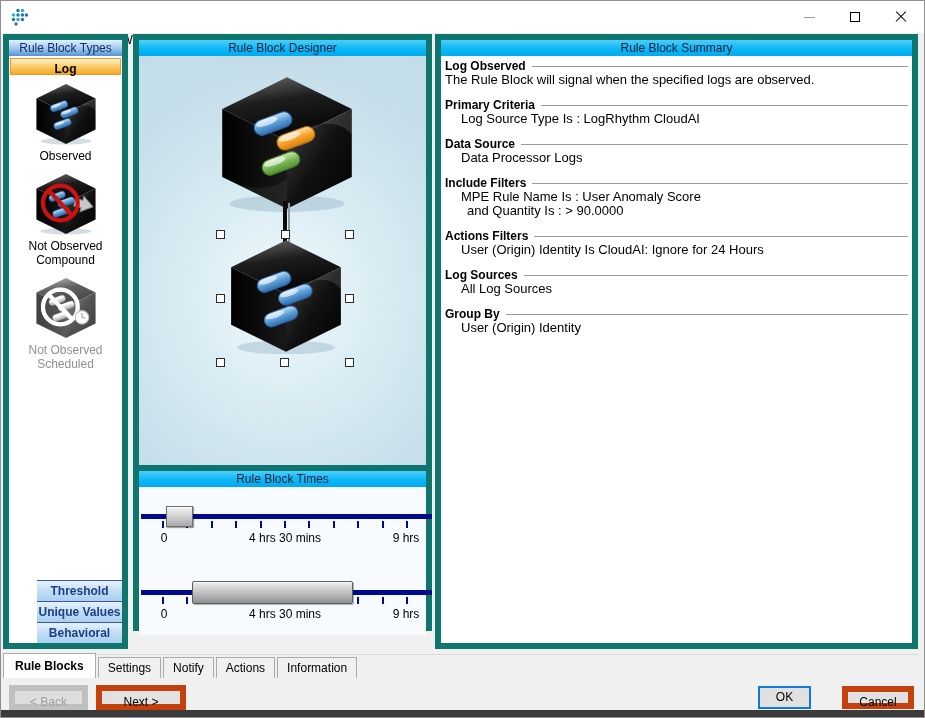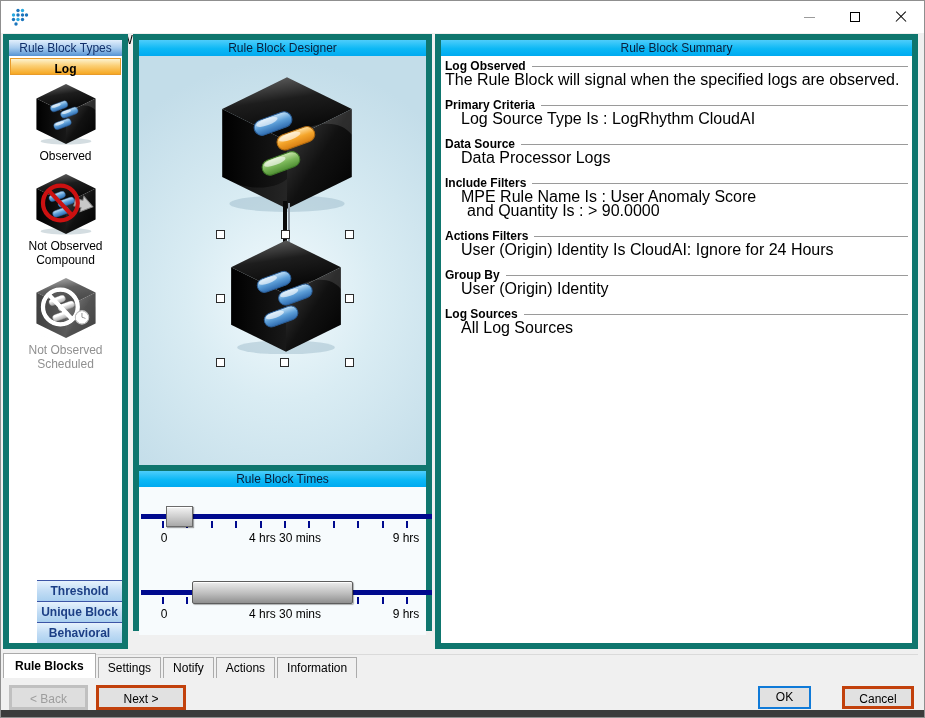--- a/index.html
+++ b/index.html
@@ -79,33 +79,33 @@
 
   
   .summary-panel { left:434px; top:33px; width:483px; height:615px; }
   .summary-body { padding:3px 4px 0 4px; }
   .section { margin-bottom:11px; }
   .sec-title { display:flex; align-items:center; font-size:12px; font-weight:bold; color:#000;
                line-height:14px; }
   .sec-title .t { white-space:nowrap; }
   .sec-title .rule { flex:1; height:2px; margin-left:6px; margin-top:1px;
                      border-top:1px solid #9a9a9a; border-bottom:1px solid #ffffff; }
-  .sec-line { font-size:16px; color:#000; line-height:14px; padding-left:16px; }
+  .sec-line { font-size:13px; color:#000; line-height:14px; padding-left:16px; }
   .sec-line.indent2 { padding-left:22px; }
 
   
   .tabstrip { position:absolute; left:2px; top:652px; height:25px; display:flex; align-items:flex-end; }
   .tabline { position:absolute; left:2px; right:6px; top:653px; border-top:1px solid #dadada; }
   .tab { position:relative; height:21px; line-height:20px; padding:0 9px; font-size:12px; color:#000;
          background:#f0f0f0; border:1px solid #ababab; border-bottom:none; margin-right:2px; }
   .tab.active { height:25px; line-height:24px; background:#fff; padding:0 11px; z-index:2;font-weight:bold; }
 
   
   .btn { position:absolute; font-size:12px; text-align:center;
-         background:#e1e1e1; border:3px solid #c2410c; color:#000; }
+         background:#e1e1e1; border:6px solid #c2410c; color:#000; }
   .btn-back { left:8px; top:684px; width:79px; height:25px; line-height:23px;
               color:#9d9d9d; background:#dedede; border-color:#c0c0c0; }
   .btn-next { left:95px; top:684px; width:90px; height:25px; line-height:23px; }
   .btn-ok   { left:757px; top:685px; width:53px; height:23px; line-height:19px;
               border:2px solid #0f7ad8; }
   .btn-cancel { left:841px; top:685px; width:72px; height:23px; line-height:21px; }
 
   .taskbar-strip { position:absolute; left:0; right:0; bottom:0; height:7px; background:#3b3b3b; }
 </style>
 </head>
@@ -235,21 +235,21 @@
           <line x1="104" y1="86" x2="104" y2="76" stroke="#555" stroke-width="3"></line>
           <line x1="104" y1="86" x2="112" y2="88" stroke="#555" stroke-width="3"></line>
         </svg>
         <span class="type-label">Not Observed
 Scheduled</span>
       </div>
     </div>
 
     <div class="cat-stack">
       <div class="cat-btn">Threshold</div>
-      <div class="cat-btn">Unique Block</div>
+      <div class="cat-btn">Unique Values</div>
       <div class="cat-btn">Behavioral</div>
     </div>
   </div>
 
   <div class="panel designer-panel">
     <div class="panel-header hdr-cyan">Rule Block Designer</div>
     <div class="designer-canvas">
 
       <svg class="cube" style="left:76px; top:16px;" width="144" height="142" viewBox="0 0 140 132">
         <ellipse cx="70" cy="125" rx="56" ry="8" fill="#8fb0c0" opacity="0.4"></ellipse>
@@ -362,32 +362,32 @@
       <div class="section">
         <div class="sec-title">
             <span class="t">Actions Filters</span>
             <span class="rule"></span>
           </div>
         <div class="sec-line">User (Origin) Identity Is CloudAI: Ignore for 24 Hours</div>
       </div>
 
       <div class="section">
         <div class="sec-title">
+            <span class="t">Log Sources</span>
+            <span class="rule"></span>
+          </div>
+        <div class="sec-line">All Log Sources</div>
+      </div>
+
+      <div class="section">
+        <div class="sec-title">
             <span class="t">Group By</span>
             <span class="rule"></span>
           </div>
         <div class="sec-line">User (Origin) Identity</div>
-      </div>
-
-      <div class="section">
-        <div class="sec-title">
-            <span class="t">Log Sources</span>
-            <span class="rule"></span>
-          </div>
-        <div class="sec-line">All Log Sources</div>
       </div>
     </div>
   </div>
 
   <div class="tabline"></div>
   <div class="tabstrip">
     <div class="tab active">Rule Blocks</div>
     <div class="tab">Settings</div>
     <div class="tab">Notify</div>
     <div class="tab">Actions</div>

